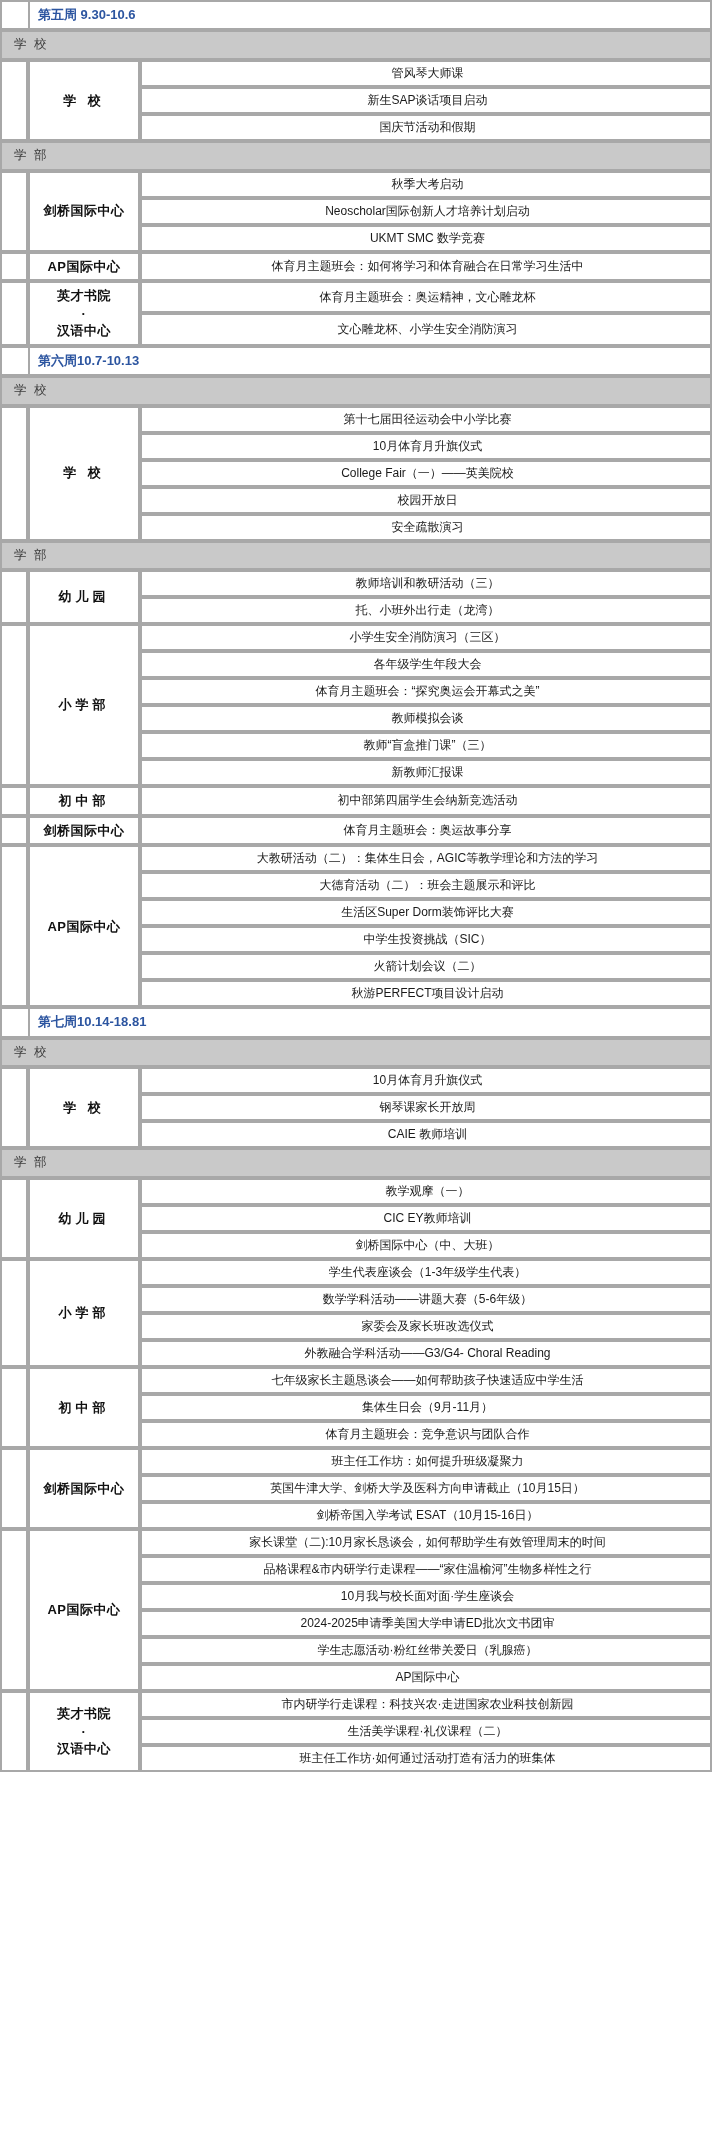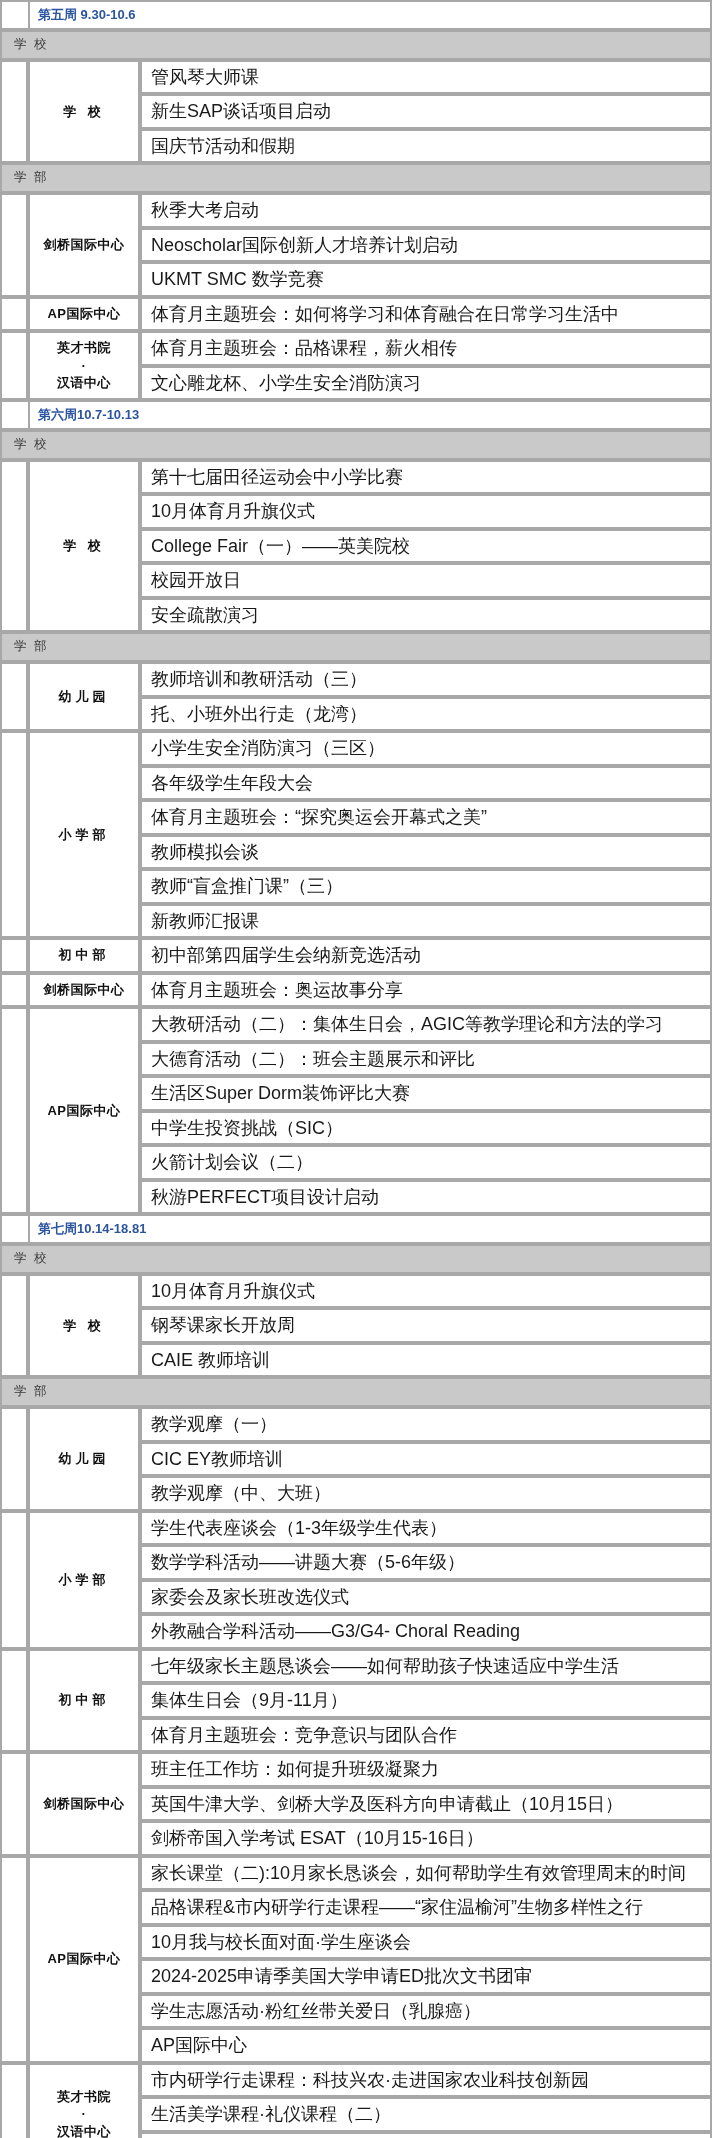--- a/index.html
+++ b/index.html
@@ -64,23 +64,23 @@
     font-weight: bold;
     font-size: 13px;
     color: #111111;
     letter-spacing: 0.5px;
     white-space: pre-line;
     line-height: 1.35;
   }
   td.dept.spaced { letter-spacing: 4px; }
   
   td.event {
-    text-align: left;
+    text-align: center;
     padding-left: 9px;
-    font-size: 18px;
+    font-size: 12px;
   }
   
   td.gutter {
     border-right: 2px solid #a8a8a8;
     border-left: 2px solid #a8a8a8;
     background: #ffffff;
   }
 </style>
 </head>
 <body>
@@ -127,21 +127,21 @@
       <tr>
         <td class="gutter" rowspan="1"></td>
         <td class="dept" rowspan="1">AP国际中心</td>
         <td class="event">体育月主题班会：如何将学习和体育融合在日常学习生活中</td>
       </tr>
       <tr>
         <td class="gutter" rowspan="2"></td>
         <td class="dept" rowspan="2">英才书院
 ·
 汉语中心</td>
-        <td class="event">体育月主题班会：品格课程，薪火相传</td>
+        <td class="event">体育月主题班会：奥运精神，文心雕龙杯</td>
       </tr>
       <tr>
         <td class="event">文心雕龙杯、小学生安全消防演习</td>
       </tr>
       <tr>
         <td class="week-pad"></td>
         <td class="week-title" colspan="2">第六周10.7-10.13</td>
       </tr>
       <tr>
         <td class="section-band" colspan="3">学 校</td>
@@ -247,21 +247,21 @@
       </tr>
       <tr>
         <td class="gutter" rowspan="3"></td>
         <td class="dept spaced" rowspan="3">幼儿园</td>
         <td class="event">教学观摩（一）</td>
       </tr>
       <tr>
         <td class="event">CIC EY教师培训</td>
       </tr>
       <tr>
-        <td class="event">教学观摩（中、大班）</td>
+        <td class="event">剑桥国际中心（中、大班）</td>
       </tr>
       <tr>
         <td class="gutter" rowspan="4"></td>
         <td class="dept spaced" rowspan="4">小学部</td>
         <td class="event">学生代表座谈会（1-3年级学生代表）</td>
       </tr>
       <tr>
         <td class="event">数学学科活动——讲题大赛（5-6年级）</td>
       </tr>
       <tr>

